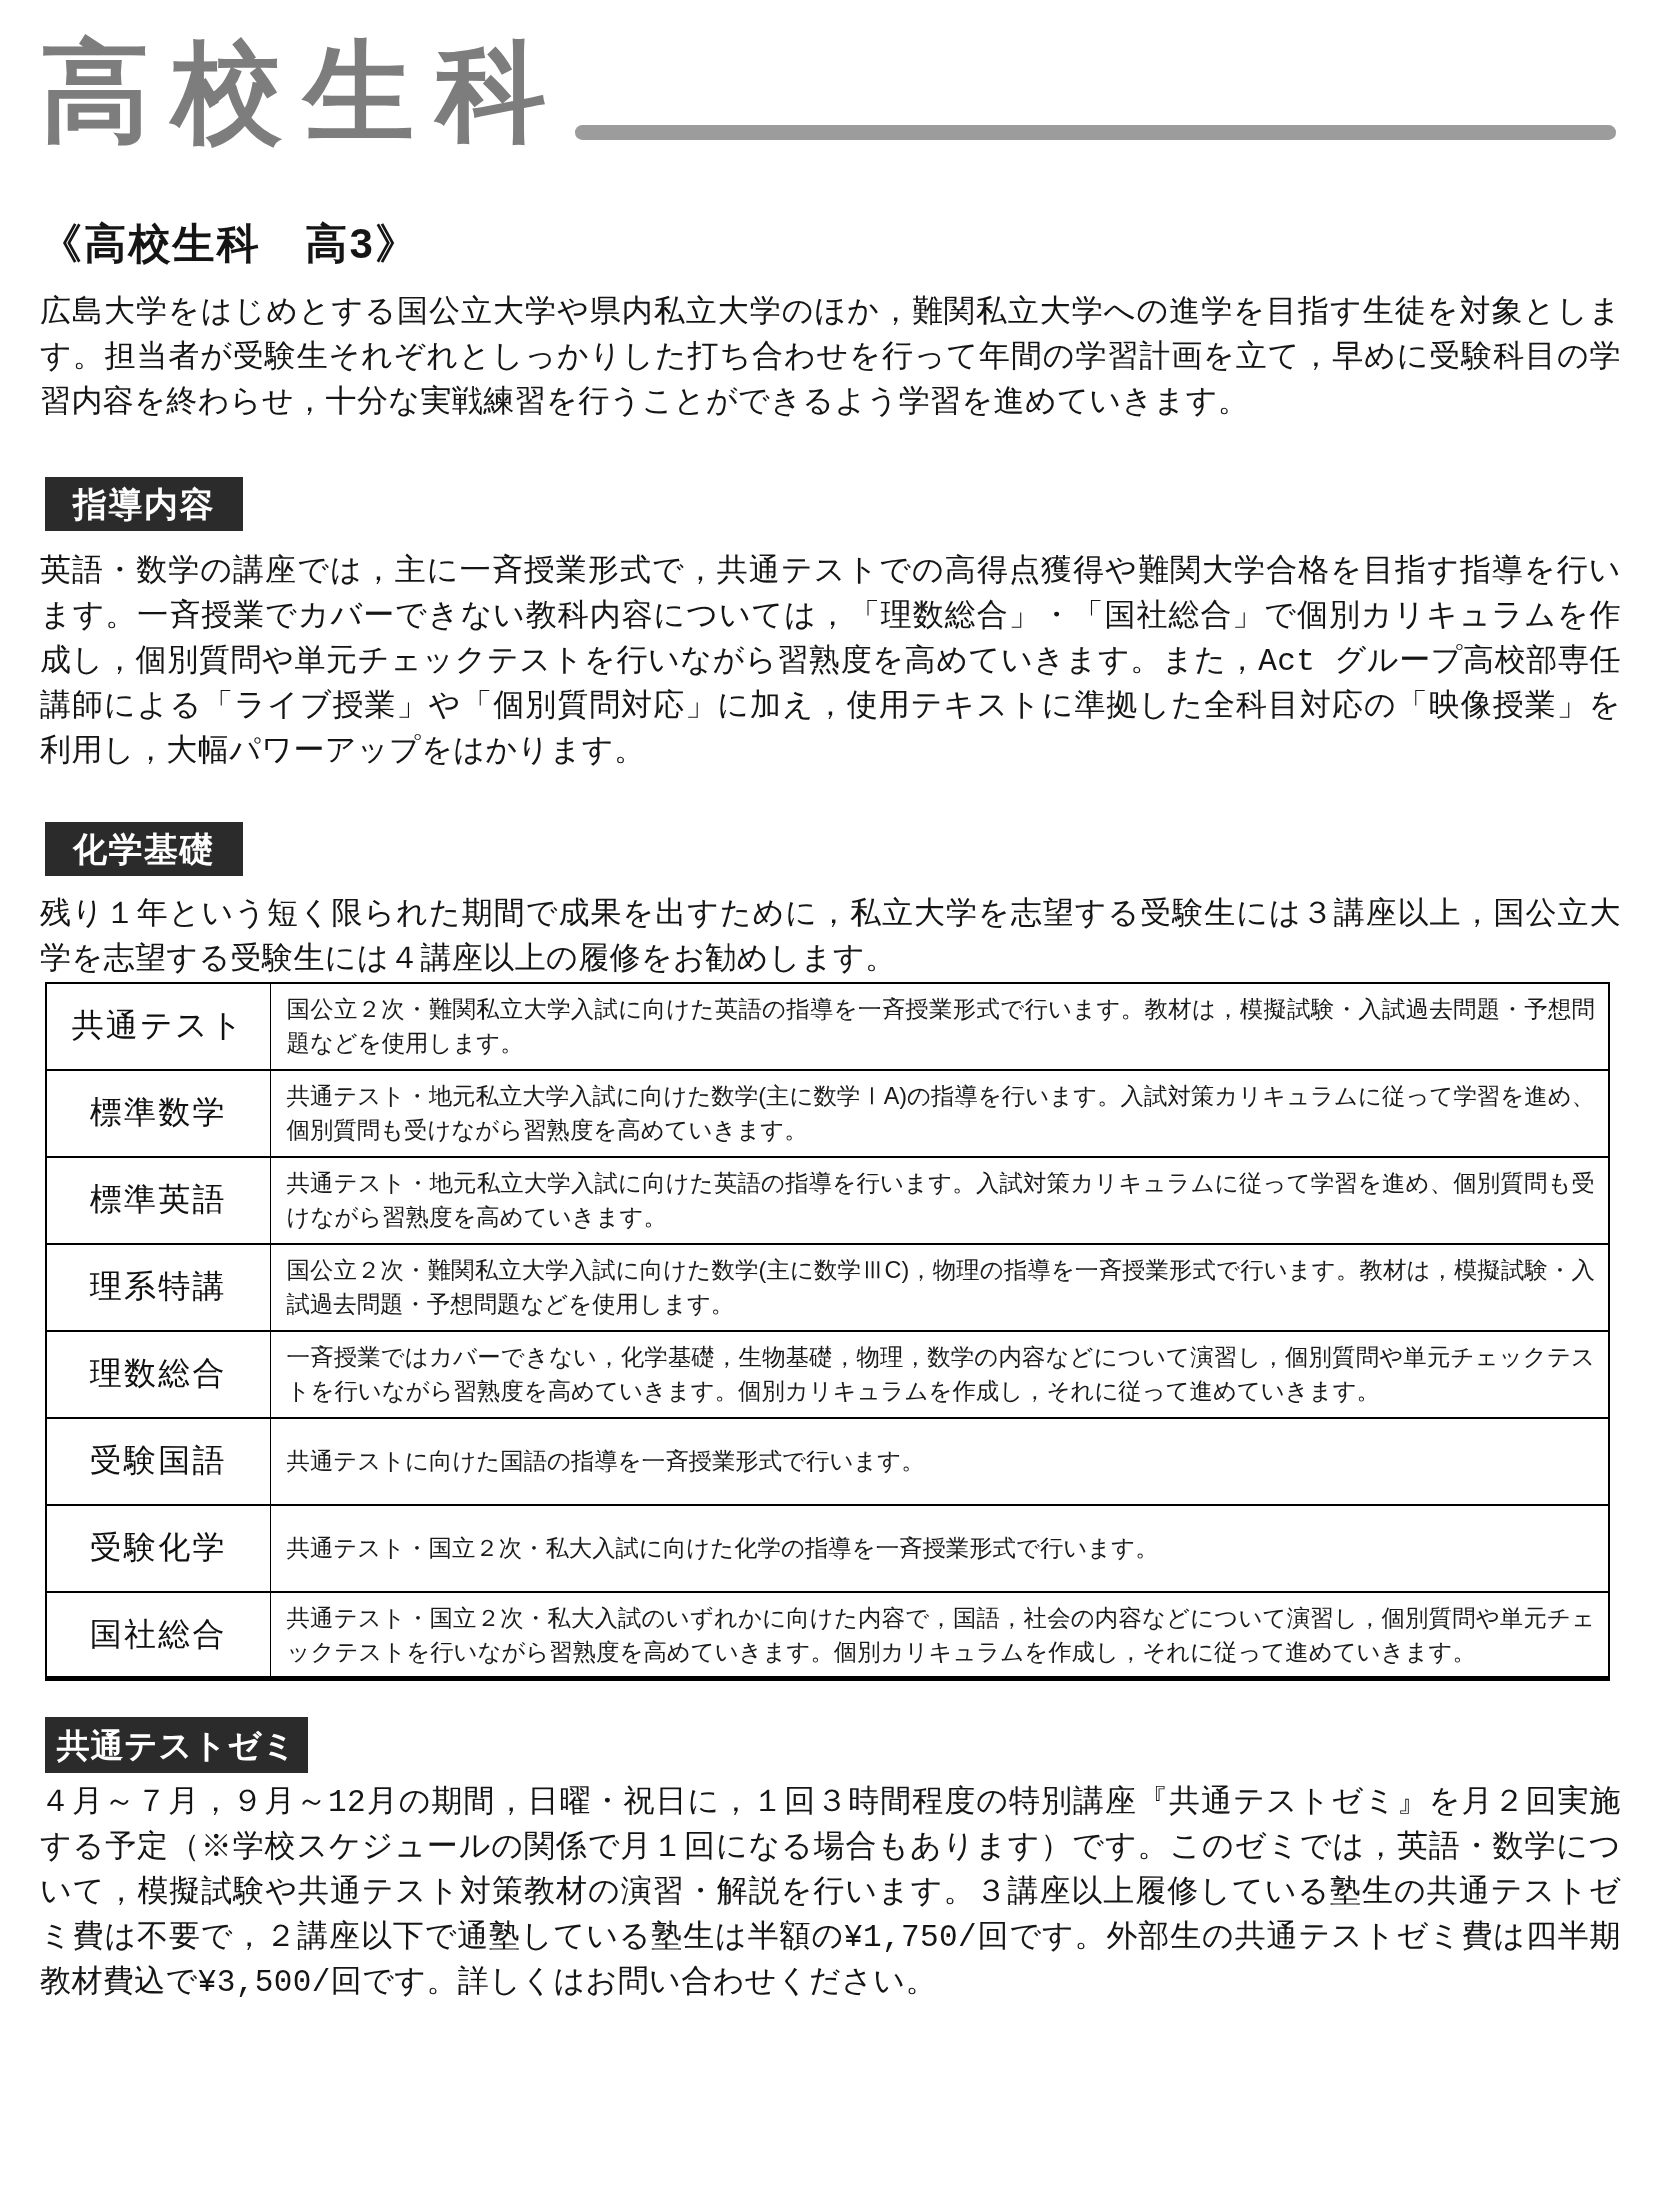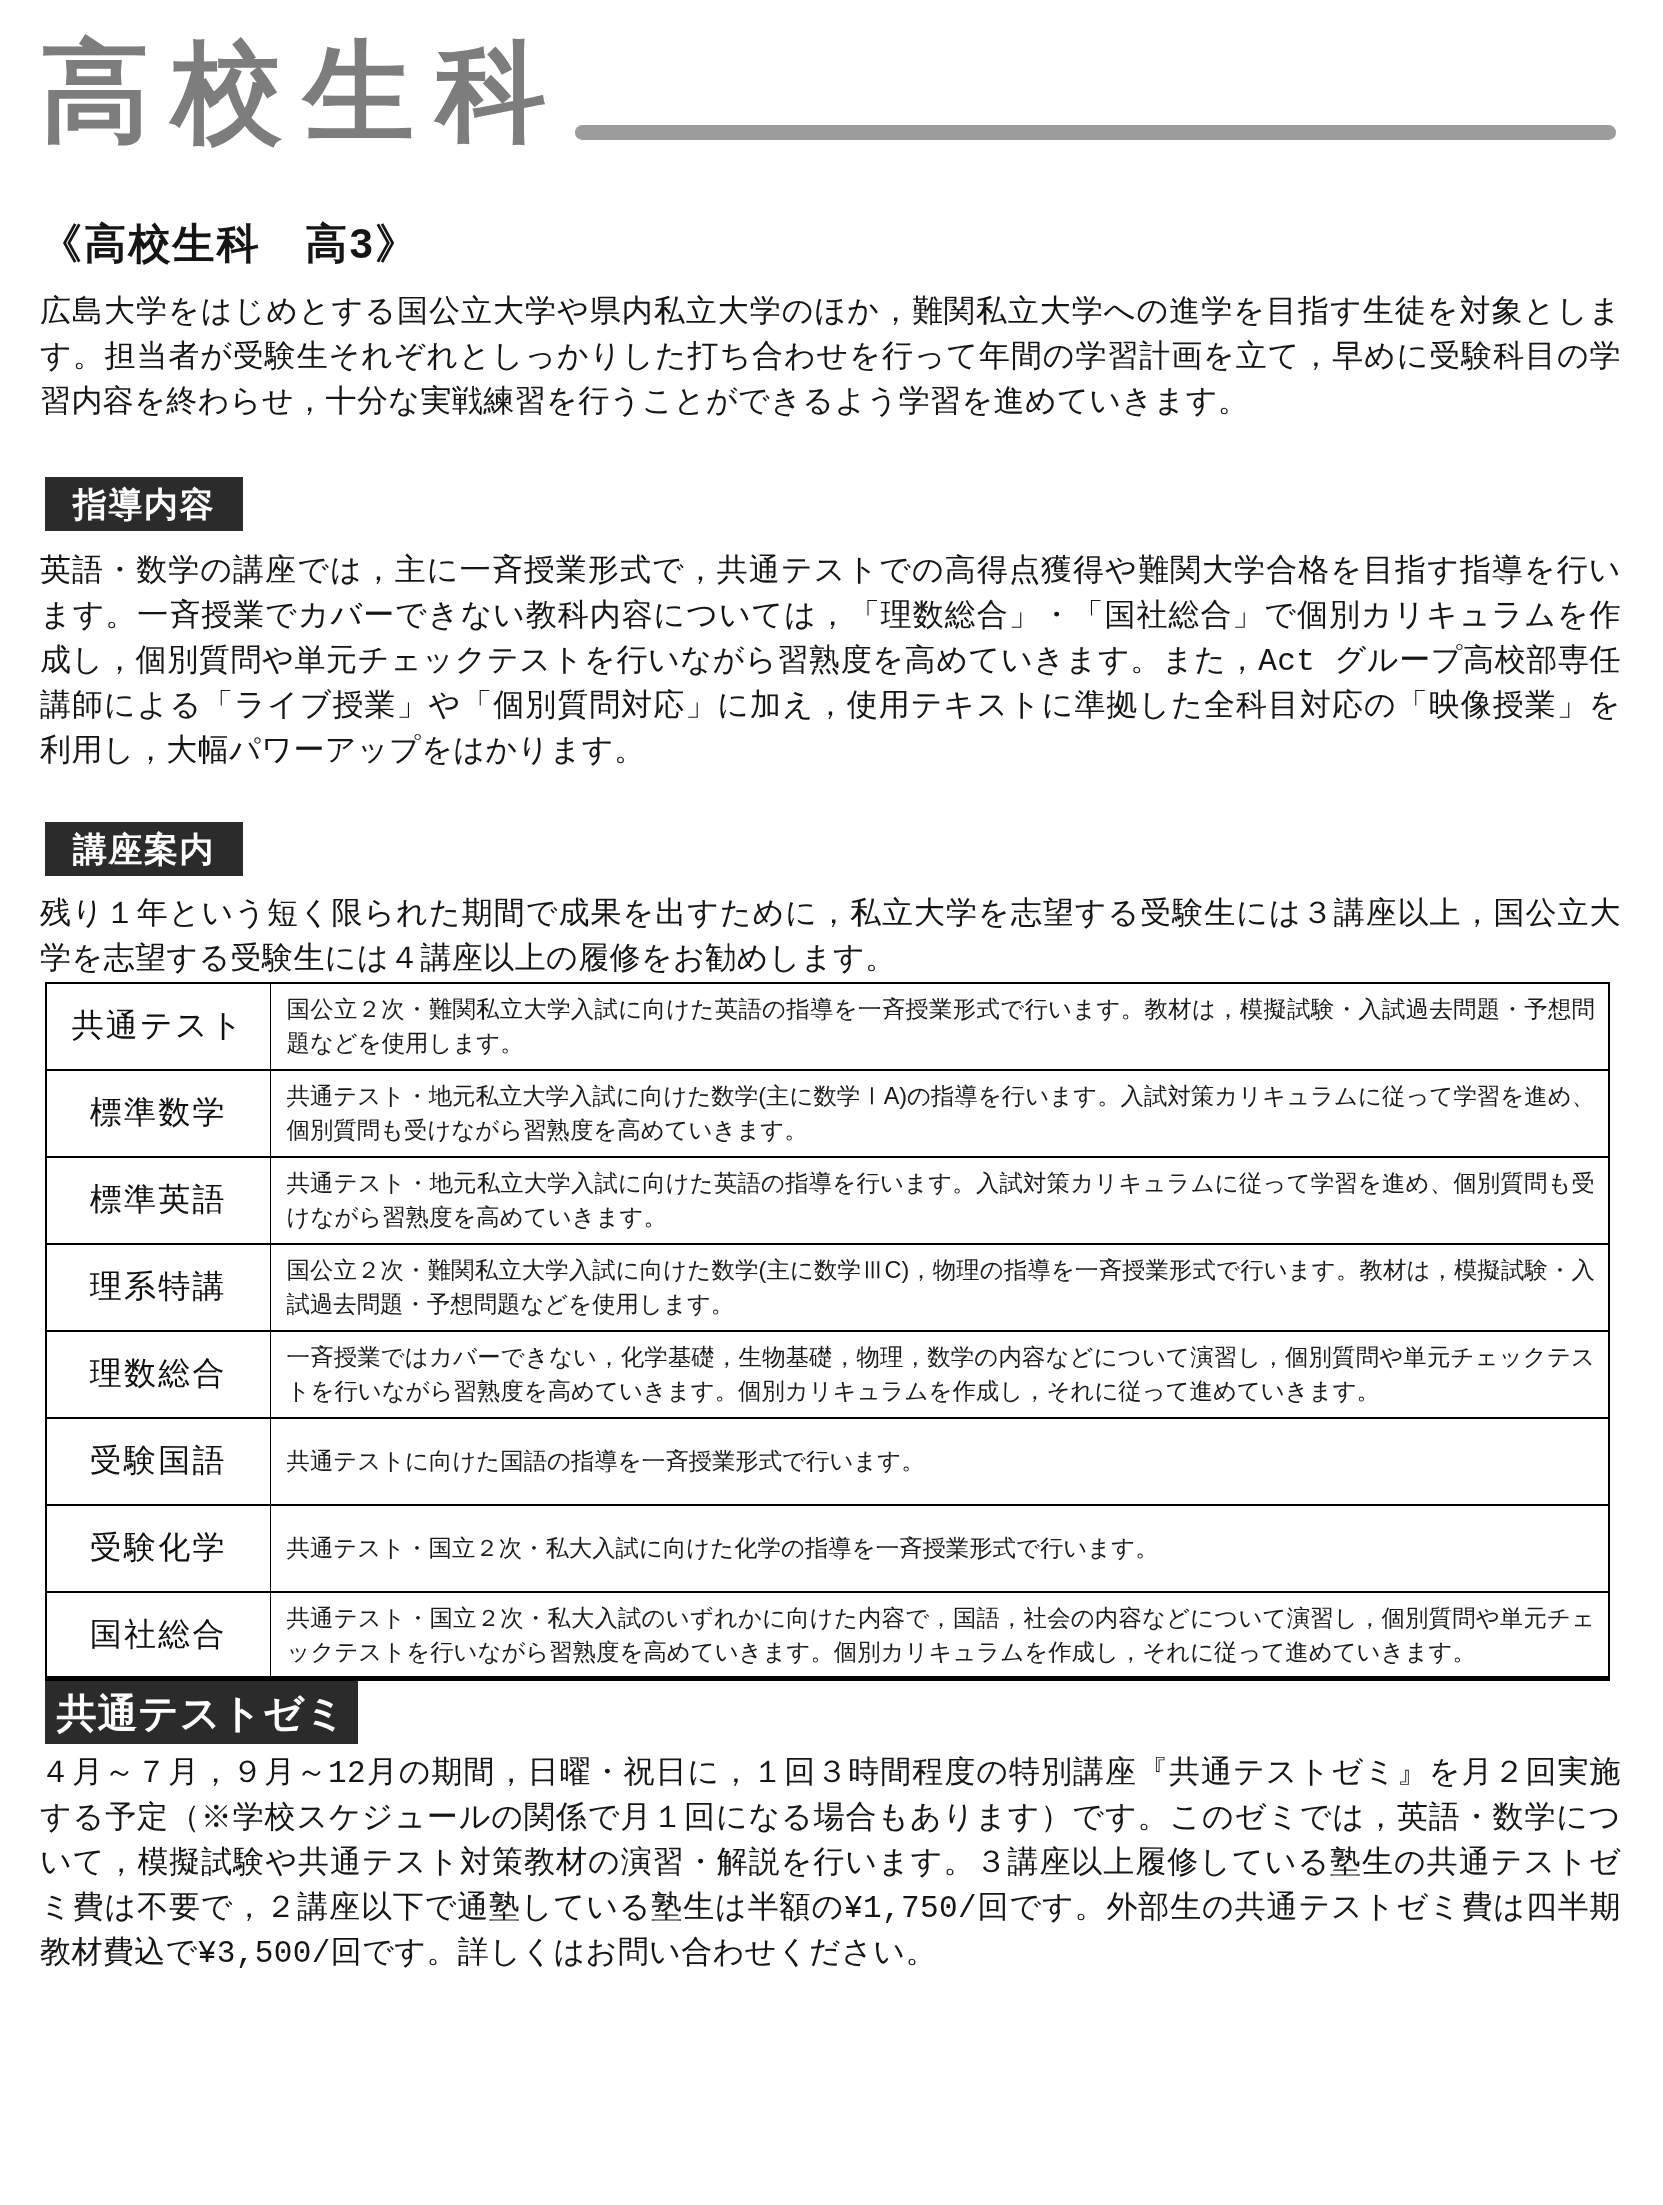--- a/index.html
+++ b/index.html
@@ -52,21 +52,21 @@
     background: var(--label-bg, #2b2b2b);
     color: var(--label-fg, #ffffff);
     font-weight: bold;
     font-size: 34px;
     line-height: 1;
     padding: 10.2px 28px 9.5px;
     letter-spacing: 1.5px;
   }
   .label-guidance { margin-top: 52px; }
   .label-courses  { margin-top: 48px; }
-  .label-seminar  { font-size: 40px; padding: 11.7px 11.7px 11px; letter-spacing: 0.7px; }
+  .label-seminar  { margin-top: 36px; font-size: 33px; padding: 11.7px 11.7px 11px; letter-spacing: 0.7px; }
 
   
   .body-text {
     margin: 0 42px 0 40px;
     font-size: 31px;
     line-height: 45px;
     text-align: justify;
     word-break: break-all;
     letter-spacing: 0.4px;
     font-family: Liberation Mono, monospace;
@@ -120,21 +120,21 @@
   </header>
 
   <h2 class="grade-heading">《高校生科　高3》</h2>
 
   <p class="body-text intro">広島大学をはじめとする国公立大学や県内私立大学のほか，難関私立大学への進学を目指す生徒を対象とします。担当者が受験生それぞれとしっかりした打ち合わせを行って年間の学習計画を立て，早めに受験科目の学習内容を終わらせ，十分な実戦練習を行うことができるよう学習を進めていきます。</p>
 
   <div class="section-label label-guidance">指導内容</div>
 
   <p class="body-text guidance-body">英語・数学の講座では，主に一斉授業形式で，共通テストでの高得点獲得や難関大学合格を目指す指導を行います。一斉授業でカバーできない教科内容については，「理数総合」・「国社総合」で個別カリキュラムを作成し，個別質問や単元チェックテストを行いながら習熟度を高めていきます。また，Act グループ高校部専任講師による「ライブ授業」や「個別質問対応」に加え，使用テキストに準拠した全科目対応の「映像授業」を利用し，大幅パワーアップをはかります。</p>
 
-  <div class="section-label label-courses">講座案内</div>
+  <div class="section-label label-courses">化学基礎</div>
 
   <div class="body-text lead">
     <p>残り１年という短く限られた期間で成果を出すために，私立大学を志望する受験生には３講座以上，国公立大学を志望する受験生には４講座以上の履修をお勧めします。</p>
   </div>
 
   <table class="course-table">
     <tbody>
       <tr>
         <td class="cname">共通テスト</td>
         <td class="cdesc">国公立２次・難関私立大学入試に向けた英語の指導を一斉授業形式で行います。教材は，模擬試験・入試過去問題・予想問題などを使用します。</td>

